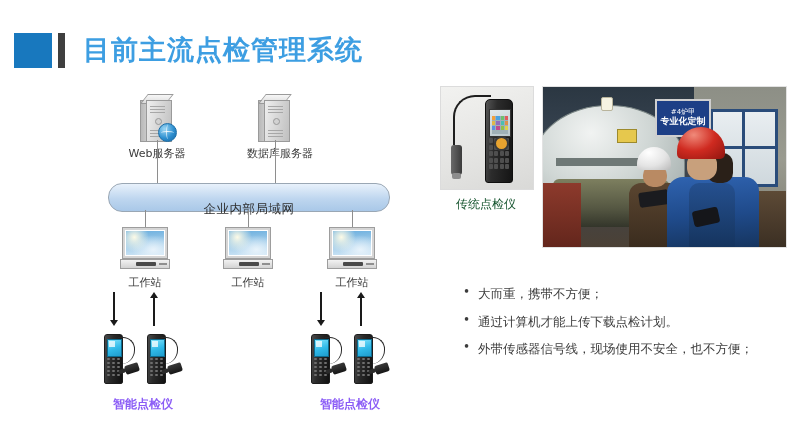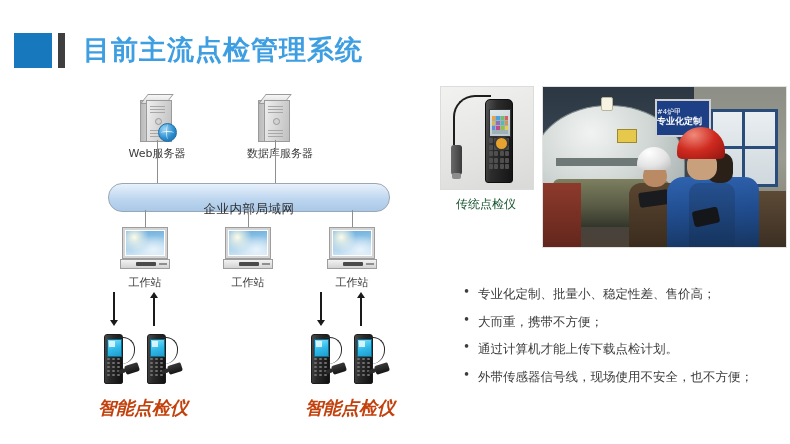--- a/index.html
+++ b/index.html
@@ -26,21 +26,21 @@
   }
 
   
   .diagram { position: absolute; left: 0; top: 80px; width: 430px; height: 340px; }
 
   .node-label {
     position: absolute; text-align: center; white-space: nowrap;
     font-size: 11px; color: #3a3a3a;
     font-family: "DejaVu Sans", "Liberation Sans", sans-serif;
   }
-  .label-bold { font-weight: bold; font-size: 18px; color: #c2410c; font-style: italic; }
+  .label-bold { font-weight: bold; font-size: 12px; color: #8b5cf6; }
 
   
   .server { position: absolute; width: 34px; height: 46px; }
   .server .body {
     position: absolute; left: 6px; top: 6px; width: 24px; height: 40px;
     background: linear-gradient(100deg,#efefef 0%, #d9d9d9 45%, #bfbfbf 100%);
     border: 1px solid #9a9a9a;
   }
   .server .top {
     position: absolute; left: 0px; top: 0px; width: 24px; height: 8px;
@@ -264,21 +264,21 @@
     background: linear-gradient(180deg,#7d7f5f 0%, #565843 60%, #33352a 100%);
     border-radius: 6px 14px 4px 4px;
   }
   .fp-red {
     position: absolute; left: 0; top: 96px; width: 38px; height: 64px;
     background: linear-gradient(180deg,#8d3a2c,#63261c);
   }
   .fp-sign {
     position: absolute; left: 112px; top: 12px; width: 52px; height: 34px;
     background: #1d3f86; border: 2px solid #cfcfcf;
-    display: flex; flex-direction: column; align-items: flex-start; justify-content: center;
+    display: flex; flex-direction: column; align-items: center; justify-content: center;
     line-height: 1.05;
   }
   .fp-sign span { color: #fff; font-size: 7px; white-space: nowrap; }
   .fp-sign span.big { font-size: 9px; font-weight: bold; margin-top: 1px; }
   .fp-worker-a {
     position: absolute; left: 86px; top: 60px; width: 76px; height: 100px;
   }
   .fp-worker-a .helmet {
     position: absolute; left: 8px; top: 0; width: 34px; height: 23px;
     background: radial-gradient(ellipse at 35% 25%, #ffffff 0%, #e4e4e4 55%, #b9b9b9 100%);
@@ -610,19 +610,18 @@
           <div class="hair"></div>
             <div class="face"></div>
             <div class="helmet"></div>
         </div>
         <div class="fp-device"></div>
       </div>
     </div>
   </div>
 
   <div class="bullets">
-    <div class="bullet">专业化定制、批量小、稳定性差、售价高；</div>
     <div class="bullet">大而重，携带不方便；</div>
     <div class="bullet">通过计算机才能上传下载点检计划。</div>
     <div class="bullet">外带传感器信号线，现场使用不安全，也不方便；</div>
   </div>
 
 </div>
 
 </body></html>

